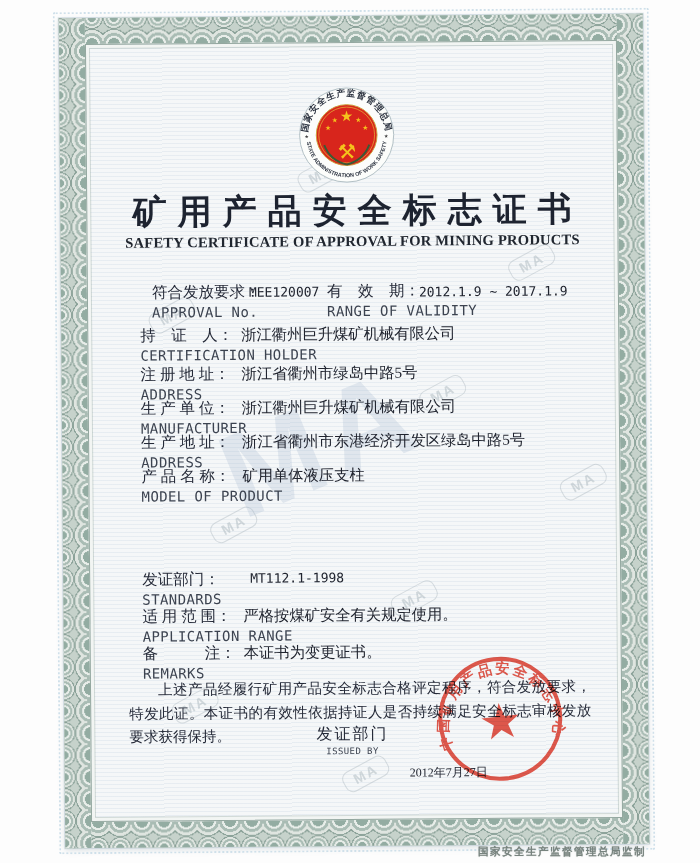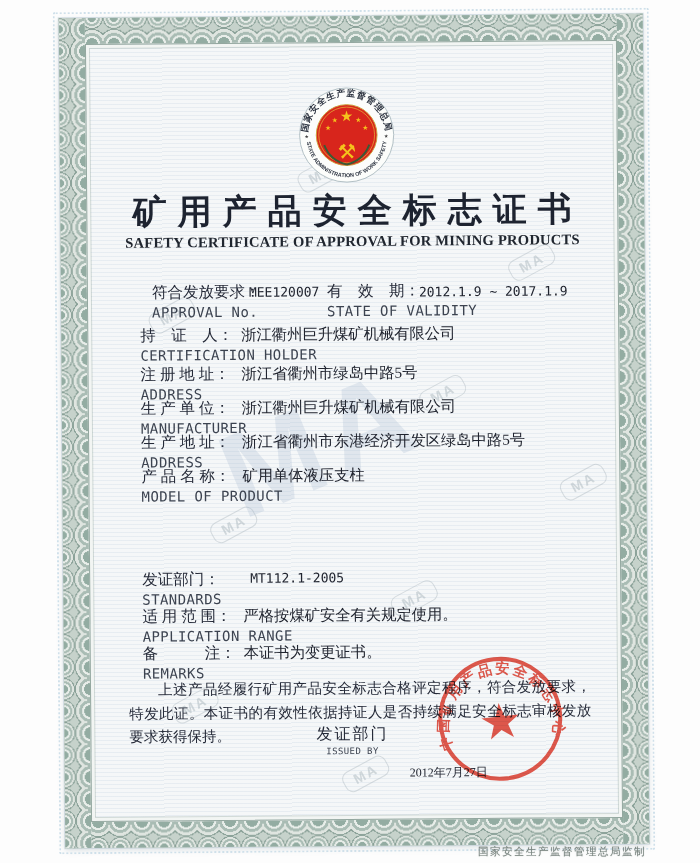--- a/index.html
+++ b/index.html
@@ -94,20 +94,21 @@
   
   .stamp{
     position:absolute;left:343px;top:611px;width:132px;height:132px;
     opacity:.85;mix-blend-mode:multiply;transform:rotate(-6deg);
   }
   
   .footer{
     position:absolute;left:478px;top:845px;
     font-size:10.5px;color:#77837e;letter-spacing:1.5px;white-space:nowrap;
     text-shadow:0 0 1px rgba(120,130,126,.5);
+    font-weight:bold;
   }
   .emblem{position:absolute;left:211px;top:43px;width:98px;height:98px;}
 </style>
 </head>
 <body>
 
 <div class="page">
   <div class="band band-top"></div>
   <div class="band band-bottom"></div>
   <div class="band band-left"></div>
@@ -156,21 +157,21 @@
     <div class="subtitle">SAFETY CERTIFICATE OF APPROVAL FOR MINING PRODUCTS</div>
 
     <div class="toprow">
       <div class="tr-group" style="left:0">
         <div class="zh">符合发放要求：</div>
         <div class="en">APPROVAL No.</div>
         <div class="val latin" style="position:absolute;left:97px;top:3px">MEE120007</div>
       </div>
       <div class="tr-group" style="left:175px">
         <div class="zh">有　效　期：</div>
-        <div class="en">STATE OF VALIDITY</div>
+        <div class="en">RANGE OF VALIDITY</div>
         <div class="val latin" style="position:absolute;left:92px;top:4px">2012.1.9 ~ 2017.1.9</div>
       </div>
     </div>
 
     <div class="row" style="top:281px">
       <div class="zh">持　证　人：</div>
       <div class="en">CERTIFICATION HOLDER</div>
       <div class="val">浙江衢州巨升煤矿机械有限公司</div>
     </div>
     <div class="row" style="top:320px">
@@ -189,21 +190,21 @@
       <div class="val">浙江省衢州市东港经济开发区绿岛中路5号</div>
     </div>
     <div class="row" style="top:422px">
       <div class="zh">产 品 名 称：</div>
       <div class="en">MODEL OF PRODUCT</div>
       <div class="val">矿用单体液压支柱</div>
     </div>
     <div class="row" style="top:525px">
       <div class="zh">发证部门：</div>
       <div class="en">STANDARDS</div>
-      <div class="val latin" style="left:108px;top:2px">MT112.1-2005</div>
+      <div class="val latin" style="left:108px;top:2px">MT112.1-1998</div>
     </div>
     <div class="row" style="top:599px">
       <div class="zh">备　　　注：</div>
       <div class="en">REMARKS</div>
       <div class="val">本证书为变更证书。</div>
     </div>
     <div class="row" style="top:562px">
       <div class="zh">适 用 范 围：</div>
       <div class="en">APPLICATION RANGE</div>
       <div class="val">严格按煤矿安全有关规定使用。</div>

